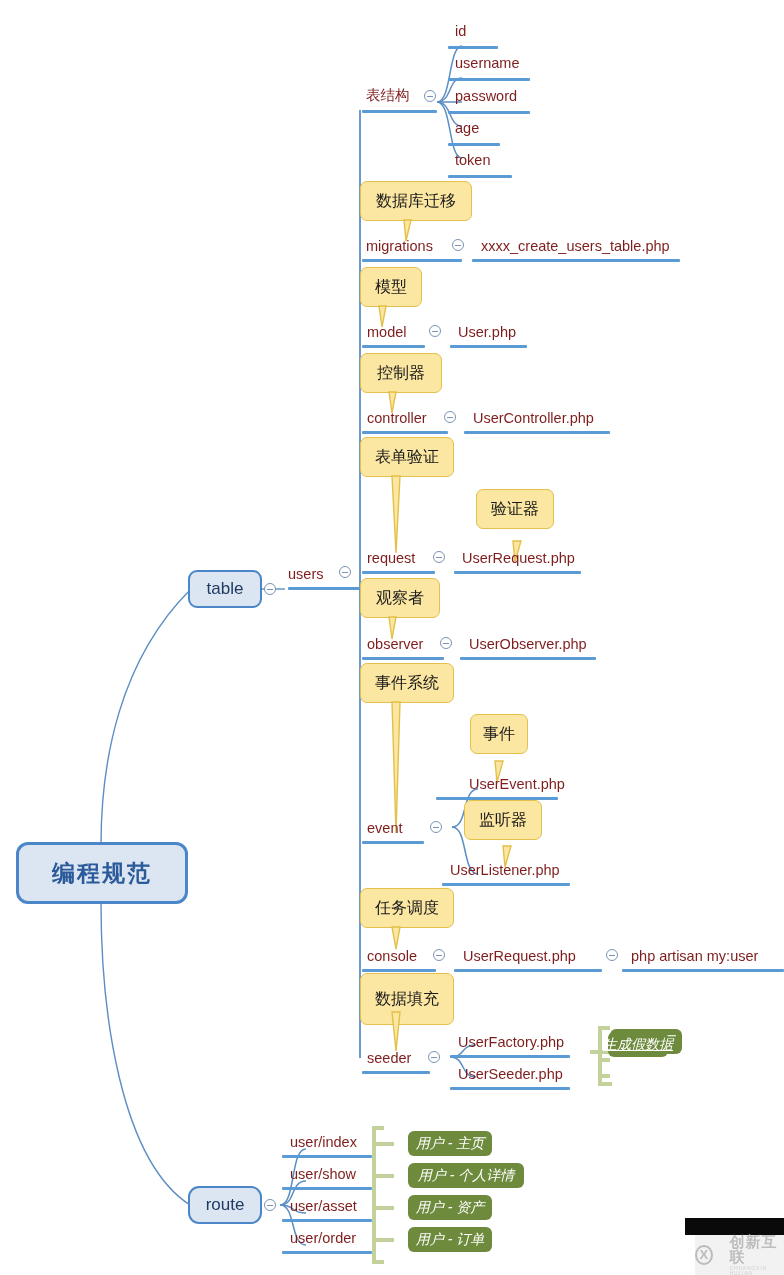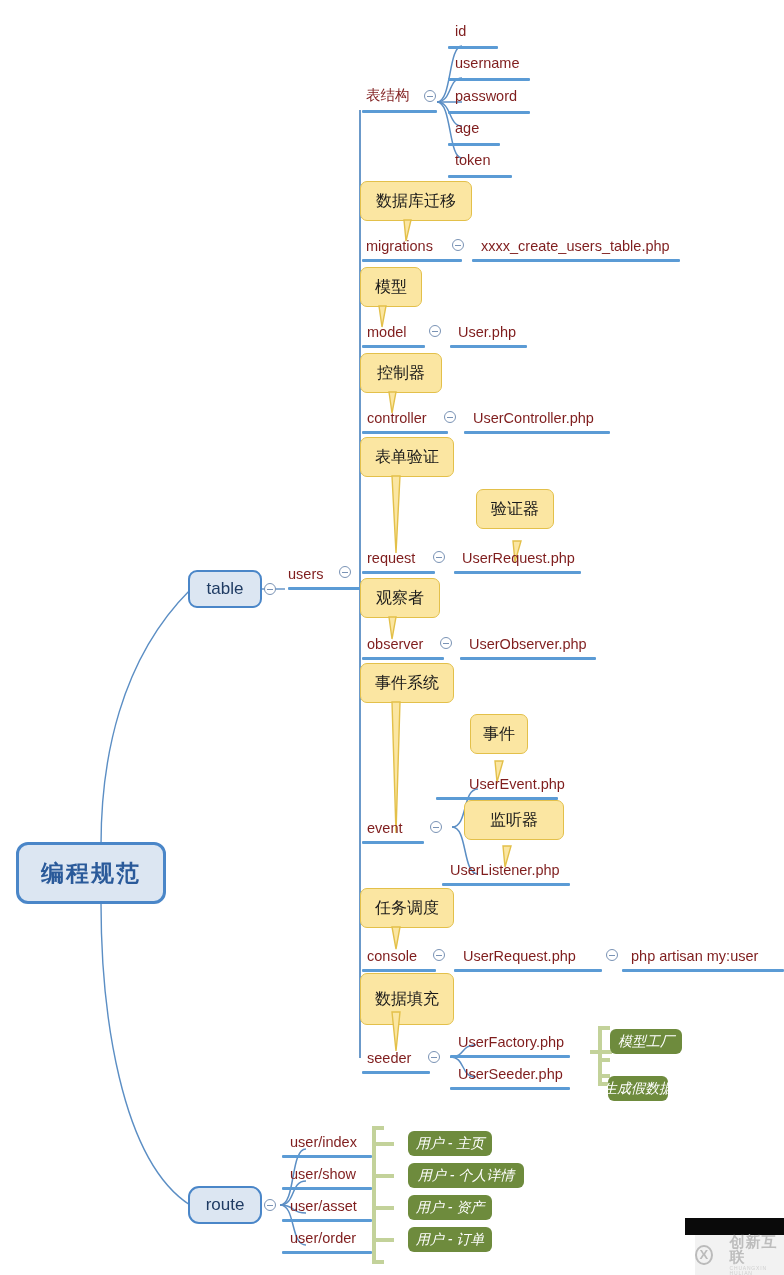--- a/index.html
+++ b/index.html
@@ -172,21 +172,21 @@
 
     <g fill="none" stroke="#c3d29a" stroke-width="4" stroke-linecap="square">
       <path d="M382,1128 L374,1128 L374,1262 L382,1262"></path>
       <path d="M374,1144 L392,1144"></path>
       <path d="M374,1176 L392,1176"></path>
       <path d="M374,1208 L392,1208"></path>
       <path d="M374,1240 L392,1240"></path>
     </g>
   </svg>
 
-  <div class="boxnode root" style="left:16px; top:842px; width:150px; height:62px;">
+  <div class="boxnode root" style="left:16px; top:842px; width:172px; height:62px;">
     <span>编程规范</span>
   </div>
 
   <div class="boxnode" style="left:188px; top:570px; width:74px; height:38px;">
     <span>table</span>
   </div>
   <div class="collapse" style="left:264px; top:583px;"></div>
 
   <div class="boxnode" style="left:188px; top:1186px; width:74px; height:38px;border-radius:11px;">
     <span>route</span>
@@ -291,21 +291,21 @@
   <div class="tlabel" style="left:367px; top:819px;">event</div>
   <div class="uline" style="left:362px; top:841px; width:62px;"></div>
   <div class="collapse" style="left:430px; top:821px;"></div>
 
   <div class="callout" style="left:470px; top:714px; width:58px; height:40px;">
     <span>事件</span>
   </div>
   <div class="tlabel" style="left:445px; top:775px;margin-left:24px;">UserEvent.php</div>
   <div class="uline" style="left:436px; top:797px; width:122px;"></div>
 
-  <div class="callout" style="left:464px; top:800px; width:100px; height:40px;">
+  <div class="callout" style="left:464px; top:800px; width:78px; height:40px;">
     <span>监听器</span>
   </div>
   <div class="tlabel" style="left:450px; top:861px;">UserListener.php</div>
   <div class="uline" style="left:442px; top:883px; width:128px;"></div>
 
   <div class="callout" style="left:360px; top:888px; width:94px; height:40px;">
     <span>任务调度</span>
   </div>
   <svg class="wires" viewBox="0 0 784 1275">
     <path d="M392,927 L400,927 L396,949 Z" fill="#fbe6a2" stroke="#e3c04a" stroke-width="1.4"></path>
@@ -330,21 +330,21 @@
   <div class="collapse" style="left:428px; top:1051px;"></div>
 
   <div class="tlabel" style="left:458px; top:1033px;">UserFactory.php</div>
   <div class="uline" style="left:450px; top:1055px; width:120px;"></div>
   <div class="greenpill" style="left:610px; top:1029px; width:72px; height:25px;">
     <span>模型工厂</span>
   </div>
 
   <div class="tlabel" style="left:458px; top:1065px;">UserSeeder.php</div>
   <div class="uline" style="left:450px; top:1087px; width:120px;"></div>
-  <div class="greenpill" style="left:608px; top:1076px; width:60px; height:25px;">
+  <div class="greenpill" style="left:608px; top:1032px; width:60px; height:25px;text-decoration:underline;">
     <span>生成假数据</span>
   </div>
 
   <div class="tlabel" style="left:290px; top:1133px;">user/index</div>
   <div class="uline" style="left:282px; top:1155px; width:90px;"></div>
   <div class="greenpill" style="left:408px; top:1131px; width:84px; height:25px;">
     <span>用户 - 主页</span>
   </div>
 
   <div class="tlabel" style="left:290px; top:1165px;">user/show</div>

